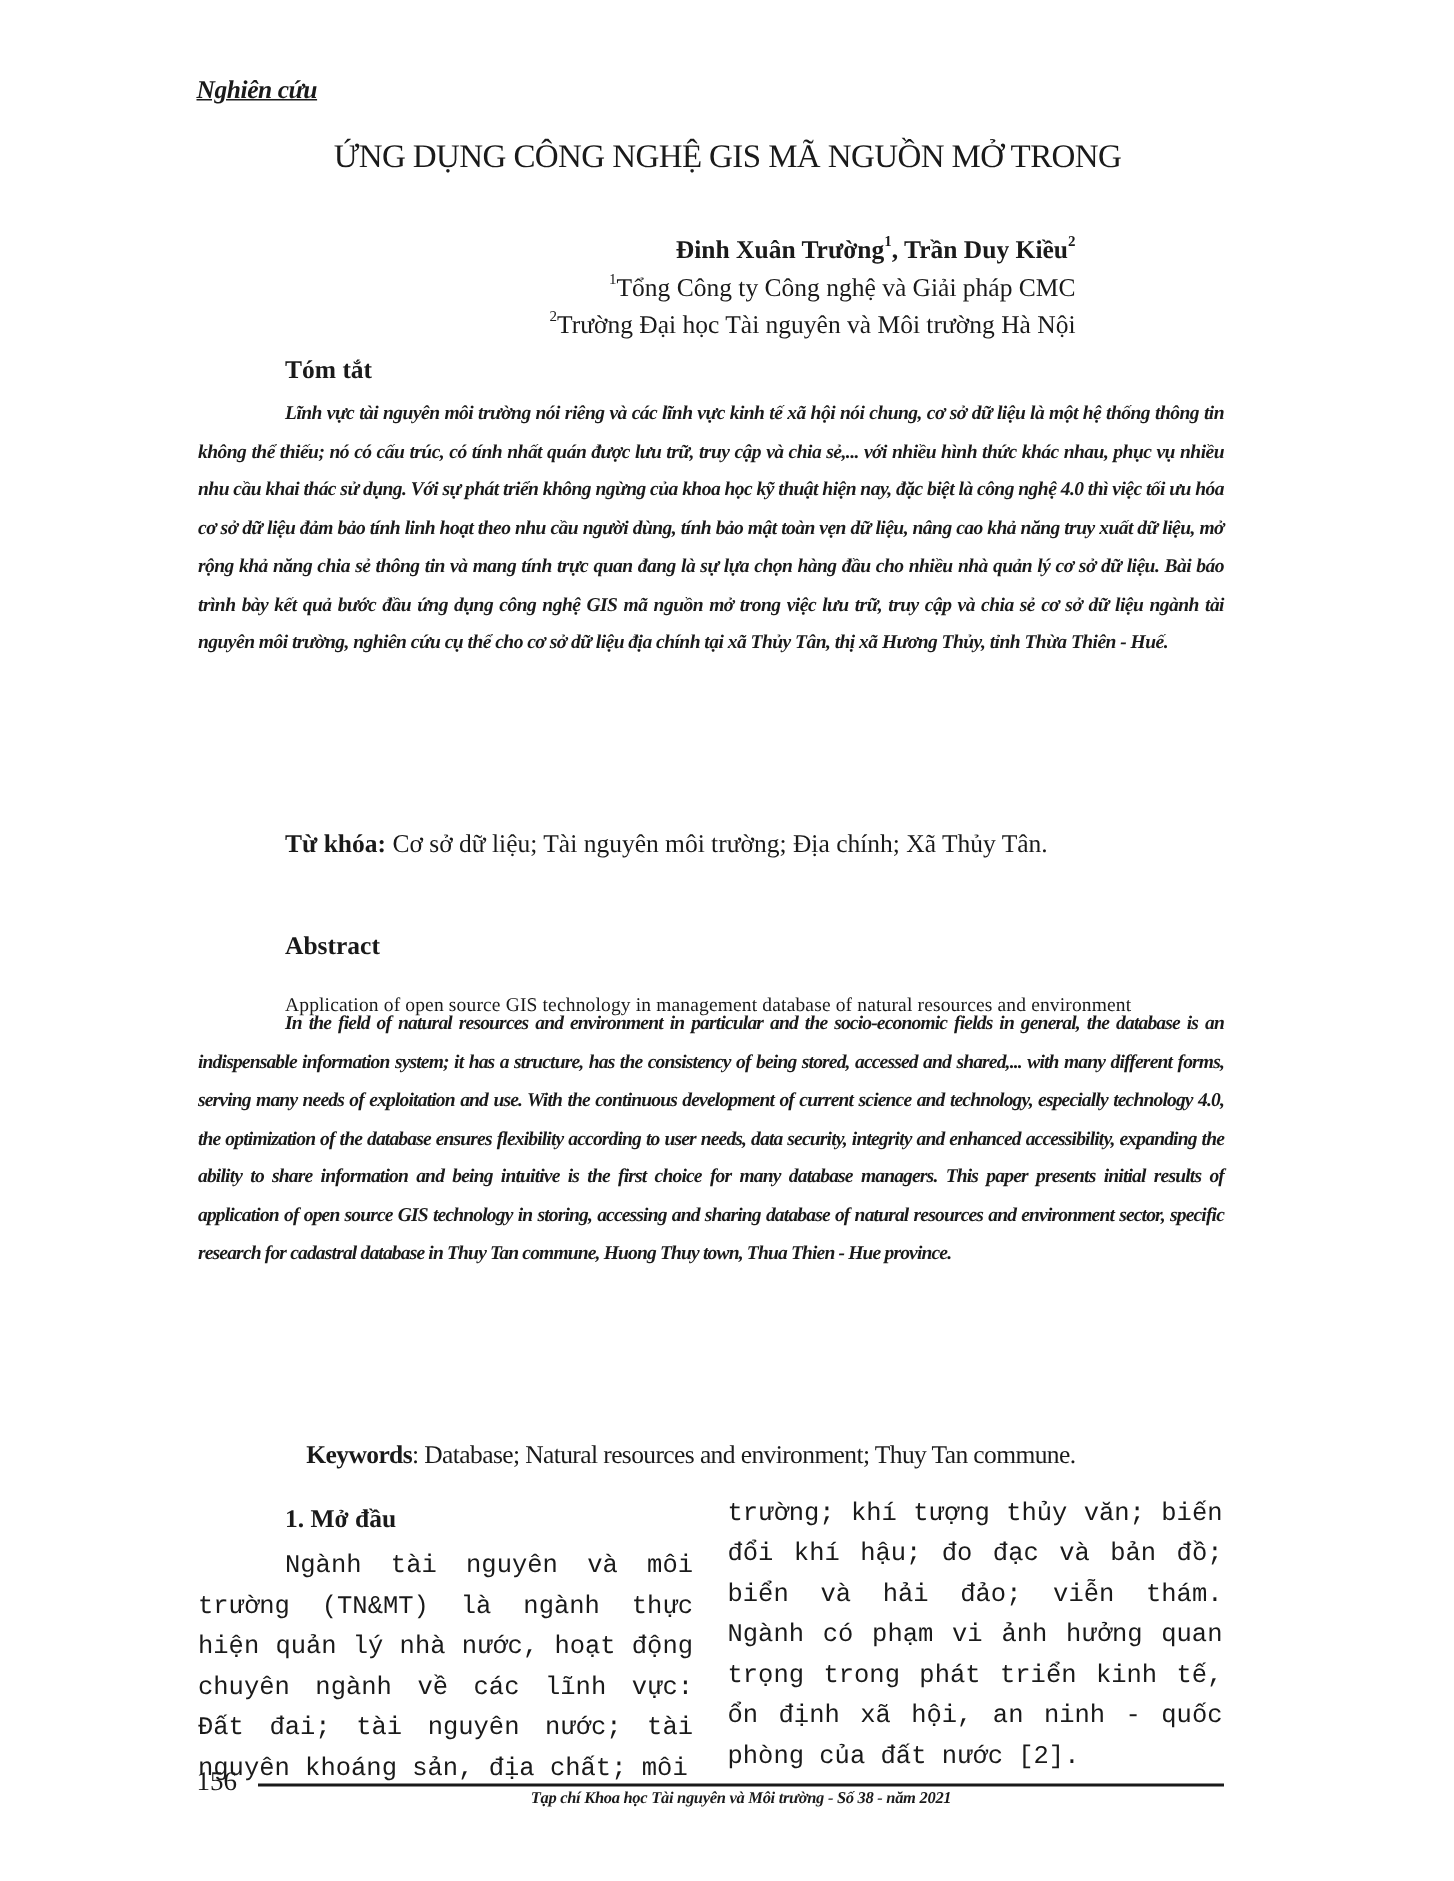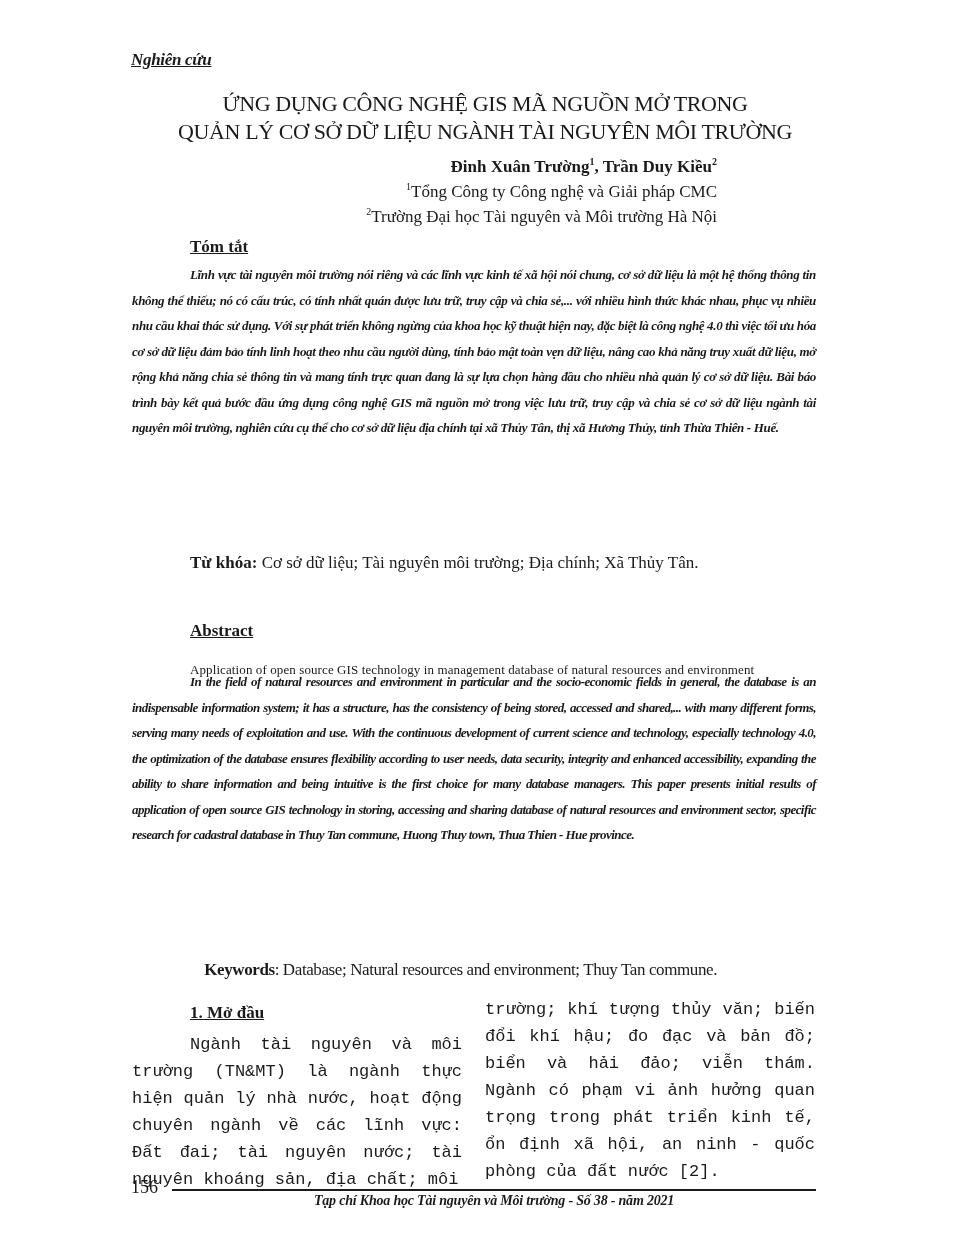--- a/index.html
+++ b/index.html
@@ -5,43 +5,42 @@
   html, body { margin: 0; padding: 0; background: #ffffff; }
   body { width: 969px; height: 1254px; position: relative; overflow: hidden; color: #1a1a1a; font-family: "Liberation Serif", serif; }
   .page { position: absolute; left: 0; top: 0; width: 871px; height: 1254px; }
   .section-tag { position: absolute; left: 131px; top: 50px; font-size: 17px; font-weight: bold; font-style: italic; text-decoration: underline; letter-spacing: -0.3px; }
   .title { position: absolute; left: 120px; width: 730px; text-align: center; font-size: 22px; font-weight: normal; letter-spacing: -0.4px; line-height: 28px; top: 90px; }
   .authors { position: absolute; right: 154px; top: 157px; font-size: 17px; font-weight: bold; text-align: left; }
   .affil { position: absolute; right: 154px; font-size: 17px; text-align: right; }
   .affil.a1 { top: 182px; }
   .affil.a2 { top: 207px; }
   sup { font-size: 10px; vertical-align: top; position: relative; top: -1px; }
-  .heading { position: absolute; left: 190px; font-size: 17px; font-weight: bold; text-decoration: underline; }
+  .heading { position: absolute; left: 190px; font-size: 17px; font-weight: bold; }
   .para { position: absolute; left: 132px; width: 684px; font-size: 13px; line-height: 25.5px; text-align: justify; text-indent: 58px; }
   .para.italic { font-style: italic; font-weight: bold; letter-spacing: -0.35px; }
   .para.ab-title { top: 613px; letter-spacing: 0.1px; margin-top: 44px; }
   .kw { position: absolute; font-size: 17px; }
   .kw b { font-weight: bold; }
   .col { position: absolute; width: 330px; font-size: 17px; line-height: 27px; text-align: justify; font-family: Liberation Mono, monospace; }
   .col.left { left: 132px; top: 1031px; text-indent: 58px; }
   .col.right { left: 485px; top: 996px; }
   .footer-num { position: absolute; left: 131px; top: 1177px; font-size: 18px; }
   .footer-rule { position: absolute; left: 172px; top: 1189px; width: 644px; height: 2px; background: #1a1a1a; }
-  .footer-journal { position: absolute; left: 172px; width: 644px; top: 1193px; text-align: center; font-size: 14px; font-style: italic; font-weight: bold; letter-spacing: -0.2px; }
+  .footer-journal { position: absolute; left: 172px; width: 644px; top: 1193px; text-align: center; font-size: 11px; font-style: italic; font-weight: bold; letter-spacing: -0.2px; }
 </style>
 </head>
 <body>
 
 <div class="page">
 
   <div class="section-tag">Nghiên cứu</div>
 
   <div class="title">
     <div>ỨNG DỤNG CÔNG NGHỆ GIS MÃ NGUỒN MỞ TRONG</div>
-    <div>QUẢN LÝ CƠ SỞ DỮ LIỆU NGÀNH TÀI NGUYÊN MÔI TRƯỜNG</div>
   </div>
 
   <div class="authors">
     <span>Đinh Xuân Trường</span><sup>1</sup><span>, </span><span>Trần Duy Kiều</span><sup>2</sup>
   </div>
 
   <div class="affil a1">
     <sup>1</sup><span>Tổng Công ty Công nghệ và Giải pháp CMC</span>
   </div>
   <div class="affil a2">

